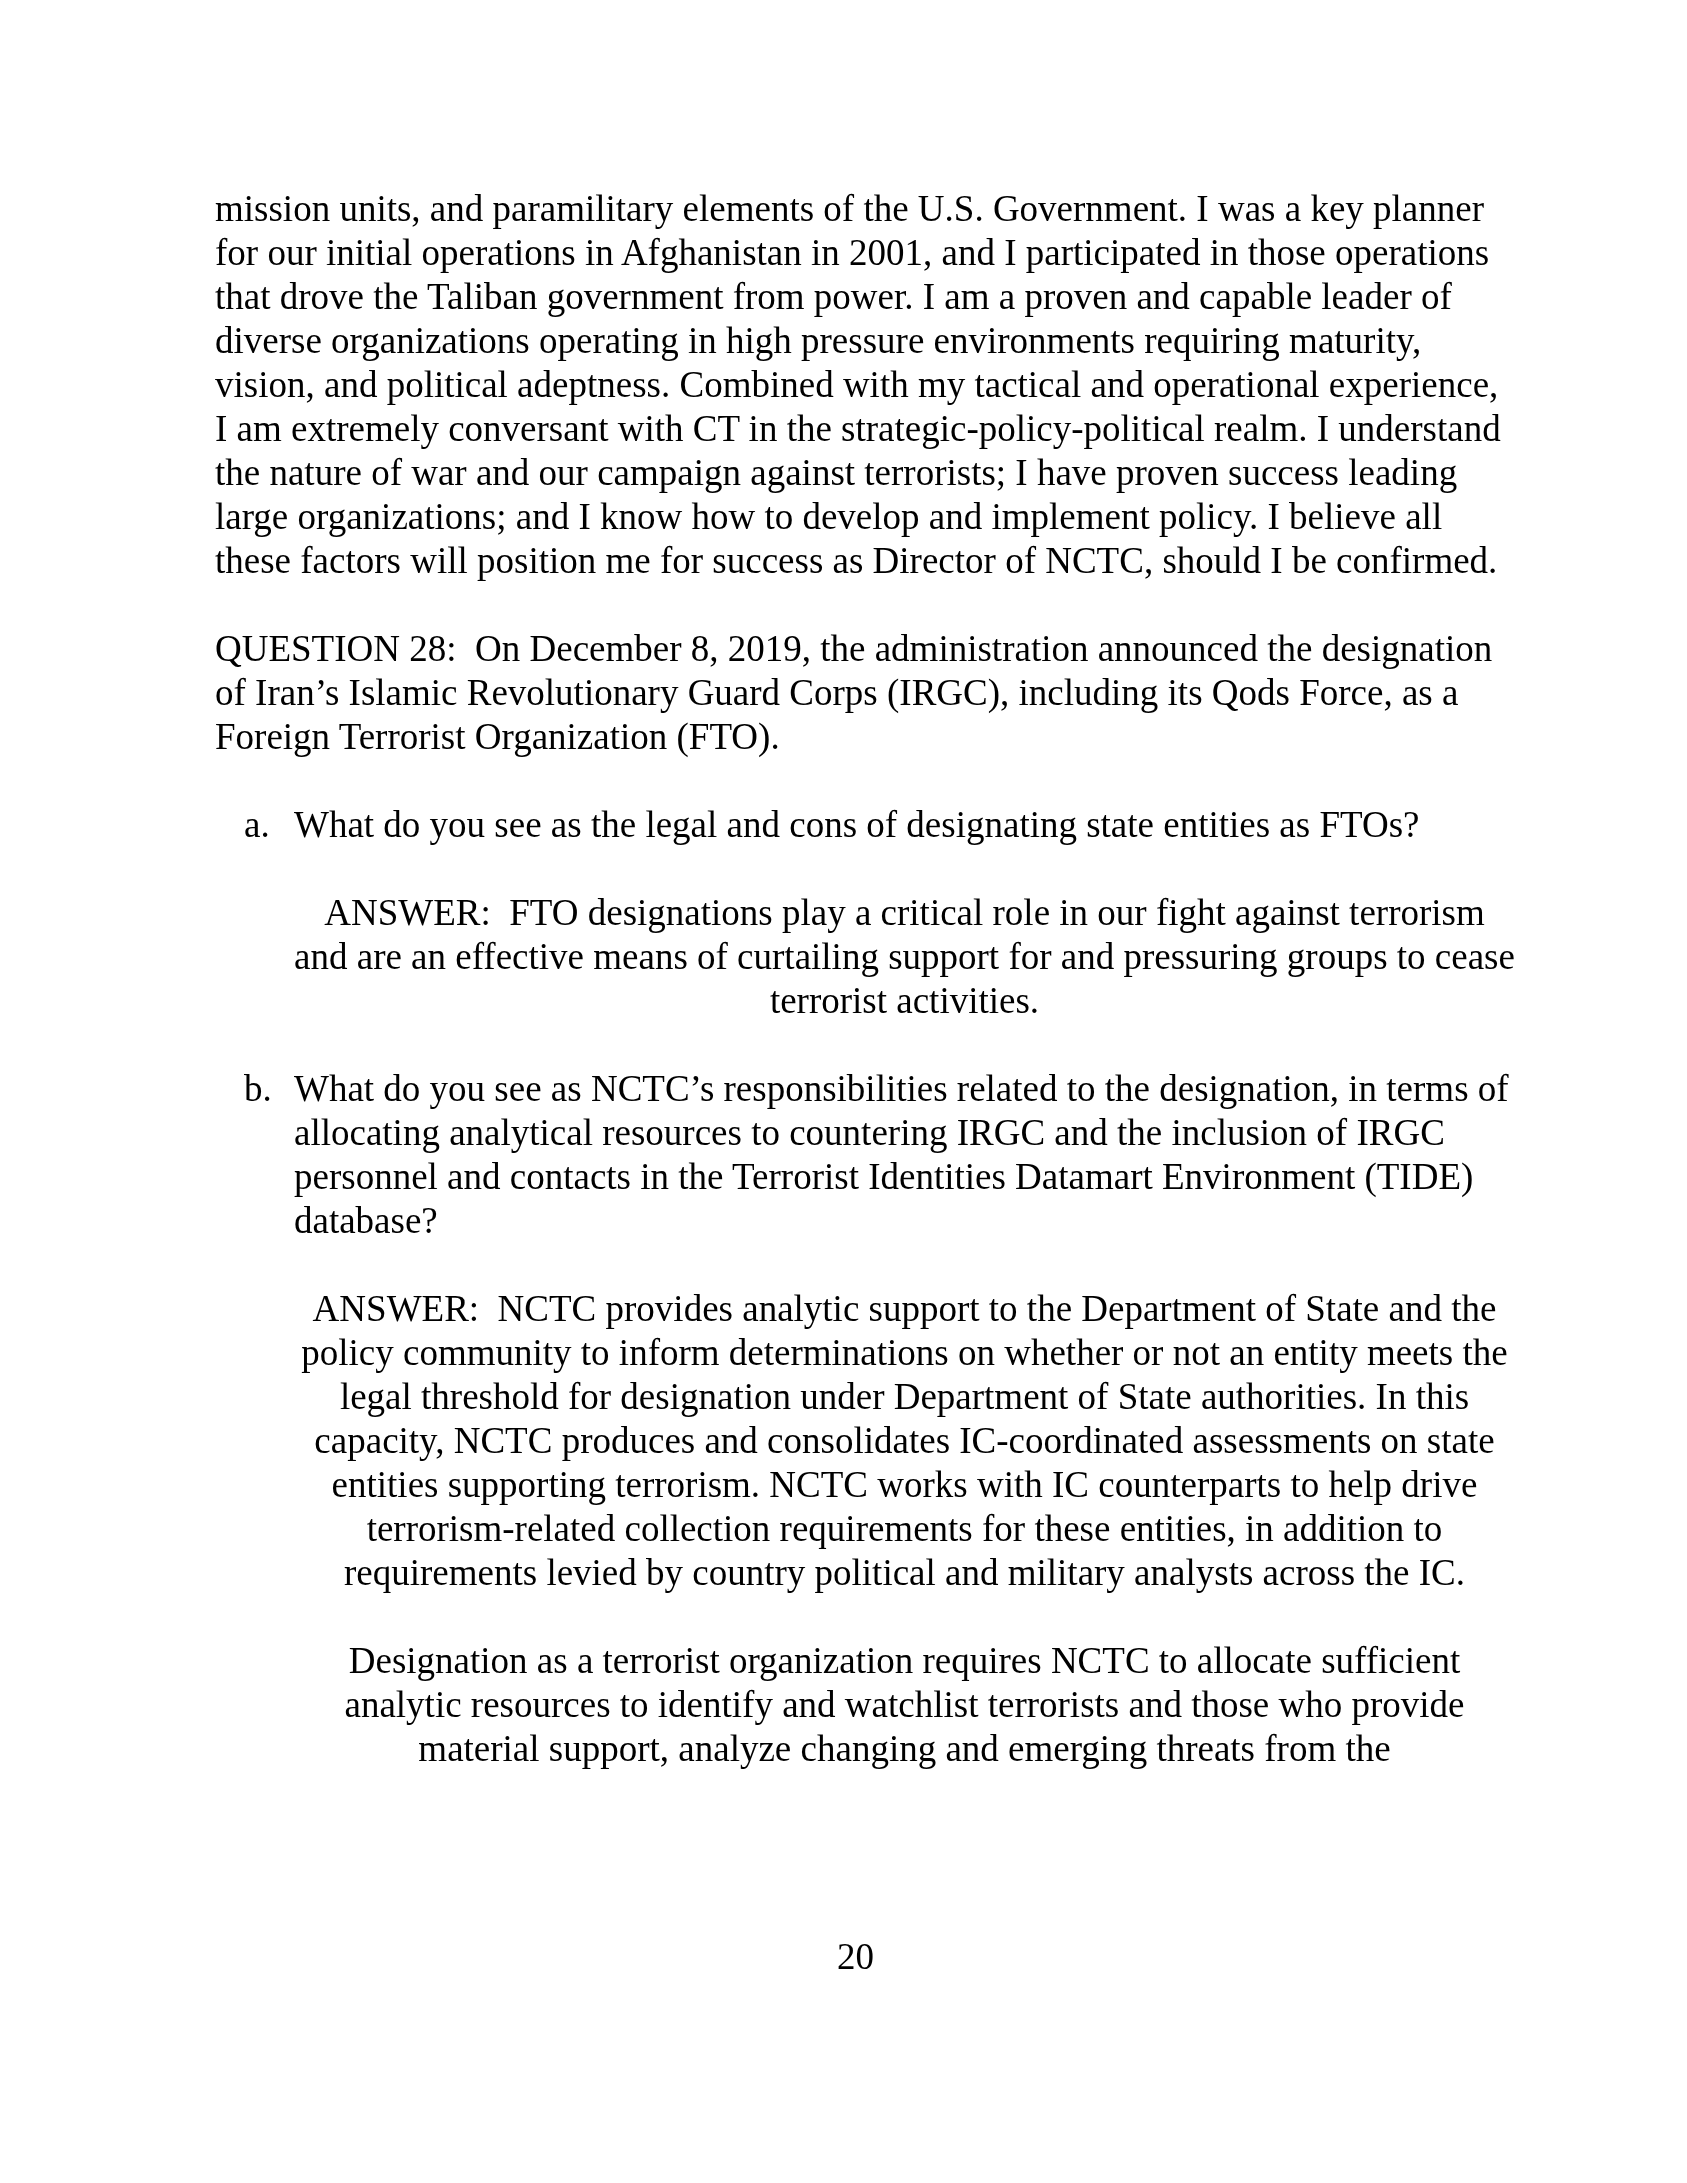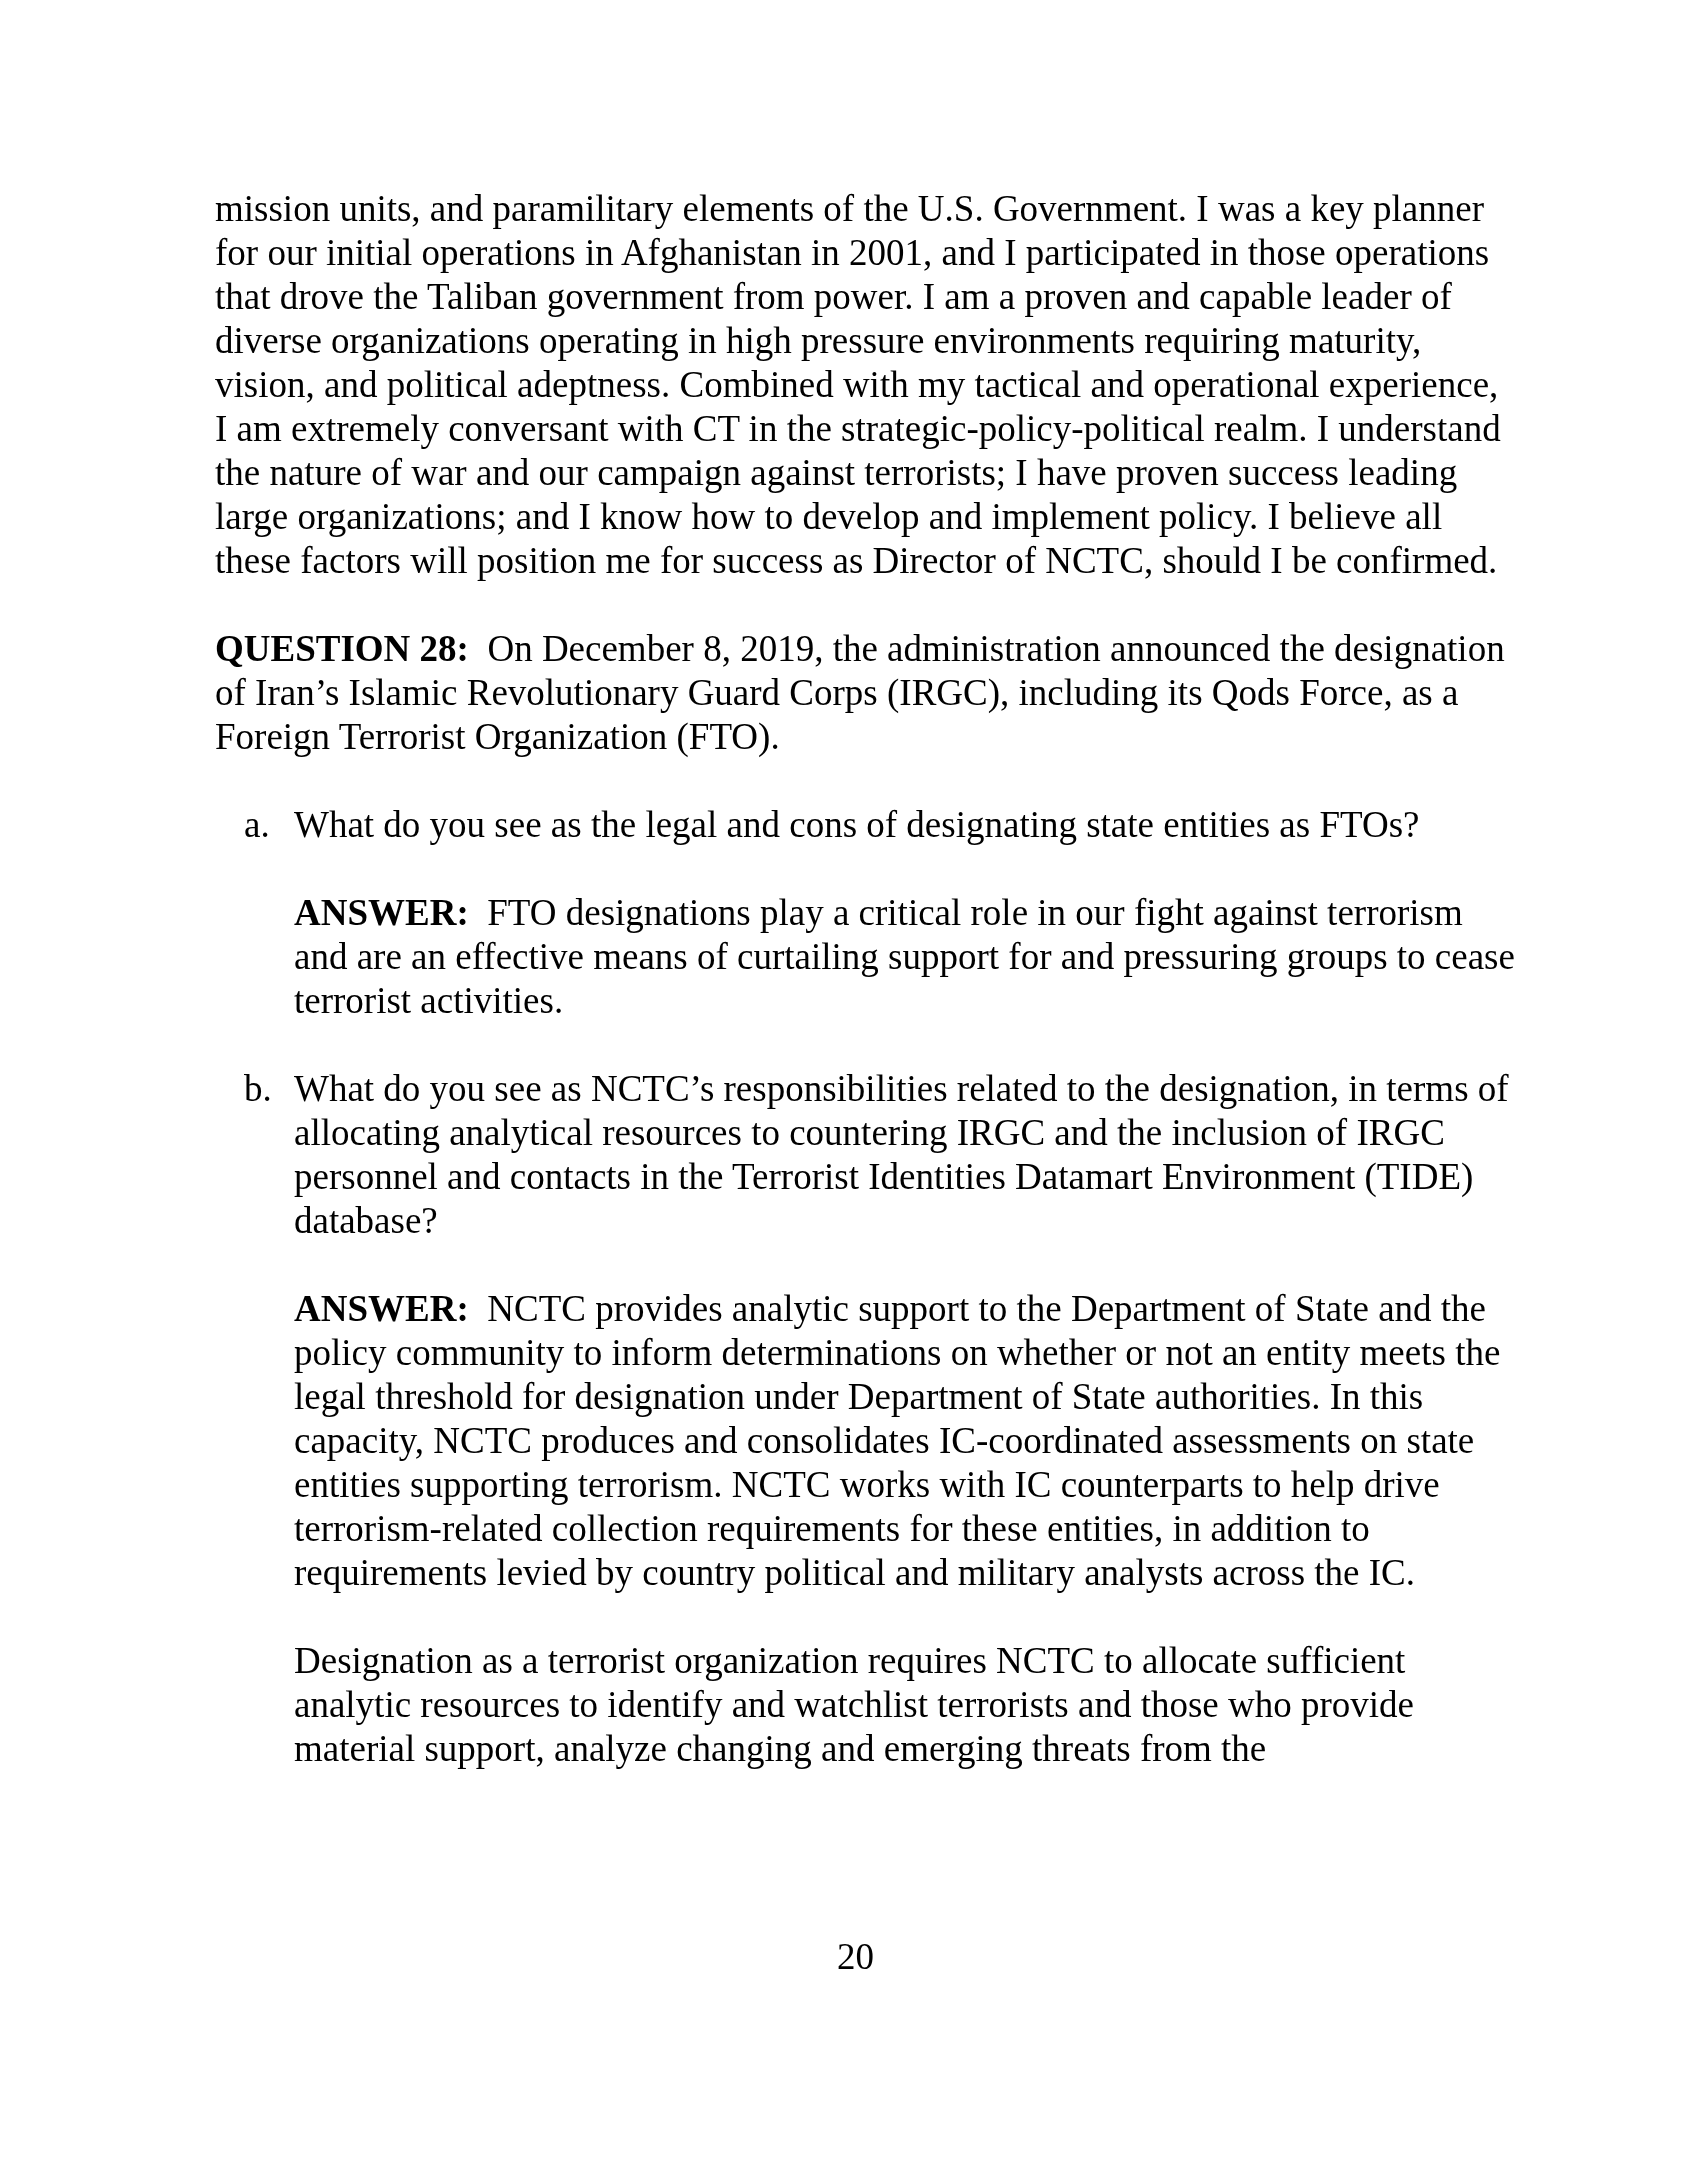--- a/index.html
+++ b/index.html
@@ -24,35 +24,36 @@
       line-height: 44px;
     }
     p {
       margin: 0;
     }
     .para {
       margin-bottom: 44px;
       margin-left: 17px;
     }
     .bold {
-      font-weight: bold;
+      font-weight: normal;
     }
     .item {
       position: relative;
       padding-left: 96px;
       margin-bottom: 44px;
     }
     .item-marker {
       position: absolute;
       left: 46px;
       top: 0;
     }
     .answer {
       padding-left: 96px;
       margin-bottom: 44px;
+      text-align: center;
     }
     .page-number {
       position: absolute;
       top: 1935px;
       left: 12px;
       width: 1687px;
       text-align: center;
       font-size: 37px;
       line-height: 44px;
     }

